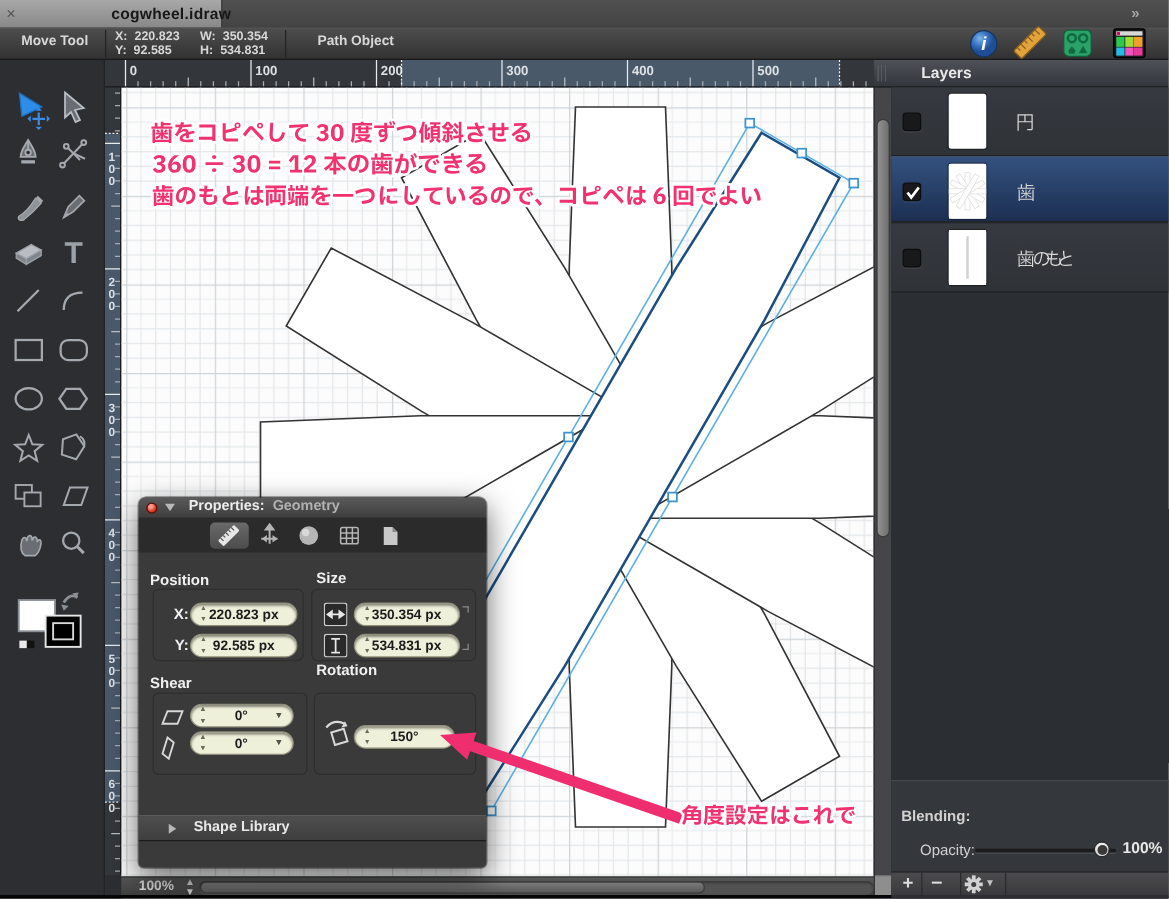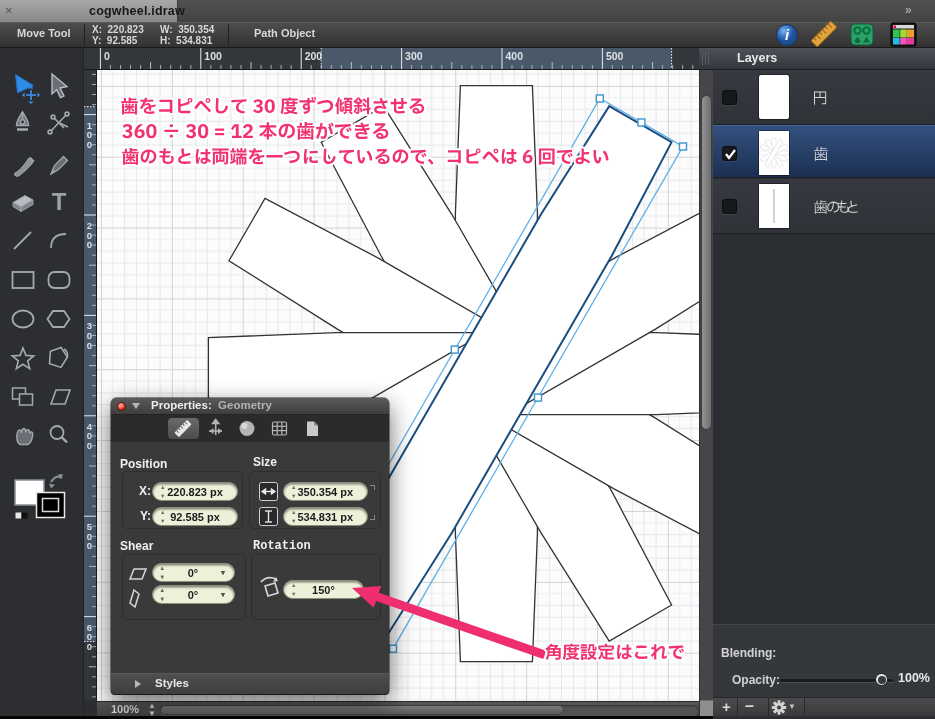--- a/index.html
+++ b/index.html
@@ -421,21 +421,21 @@
               <path fill="#d9d9d9" d="M16.6 8.2Q17 7.3 17.3 6.3Q17.5 5.3 17.5 4.4Q17.5 2.1 16 0.8Q14.5 -0.4 11.6 -0.4Q8.8 -0.4 7.4 0.6Q6 1.7 6 3.8Q6 4.4 6.1 4.7L6.3 6.7Q4.1 6.8 2.4 7L2.5 8.4Q4.3 8.1 6.4 8L6.8 11.6Q4.8 11.7 2.5 12L2.7 13.3Q4.9 13 7 12.9L7.3 16.2L8.7 16.1L8.4 12.9Q9.9 12.9 11.6 12.9Q13.3 13 14.4 13.1L14.4 11.8Q12.4 11.5 8.2 11.5L7.8 8Q11.1 8 13.5 8.2L13.5 6.9Q10.7 6.6 7.7 6.6L7.5 4.6Q7.4 4.1 7.4 3.9Q7.4 2.4 8.4 1.7Q9.4 1 11.6 1Q13.9 1 15 1.8Q16 2.7 16 4.5Q16 6.1 15.3 7.9L16.6 8.2Z"></path>
             </g>
             <g transform="translate(31.1,15.5) scale(0.740,-0.740)">
               <path fill="#d9d9d9" d="M16.9 0.1Q13.4 -0.4 10.2 -0.4Q6.7 -0.4 5 0.6Q3.3 1.6 3.3 3.6Q3.3 6.5 8.1 8.7Q7.1 11.3 7.1 16L8.6 16Q8.5 11.6 9.4 9.3Q12.1 10.3 16.1 11.2L16.4 9.8Q10.7 8.6 7.7 7Q4.8 5.4 4.8 3.6Q4.8 2.3 6.1 1.6Q7.3 1 10.2 1Q13.3 1 16.8 1.5L16.9 0.1Z"></path>
             </g>
           </svg></div>
       </div>
 </div>
 <div class="abs" id="blendsec">
 <div class="abs" style="left:8px;top:21px;width:52px;text-align:right;font-size:12px;font-weight:bold;color:#d2d2d2;">Blending:</div>
-<div class="abs" style="left:15px;top:48px;width:52px;text-align:right;font-size:12px;font-weight:bold;color:#d2d2d2;">Opacity:</div>
+<div class="abs" style="left:15px;top:48px;width:52px;text-align:right;font-size:12px;font-weight:normal;color:#d2d2d2;">Opacity:</div>
 <div class="abs" style="left:67px;top:53.5px;width:113px;height:3px;background:#1b1b1d;border-radius:2px;box-shadow:0 1px 0 rgba(255,255,255,.12);"></div>
 <div class="abs" style="left:162px;top:48px;width:13px;height:13px;border-radius:50%;background:radial-gradient(circle at 50% 40%,#efefef 0 35%,#bdbdbd);border:1px solid #2a2a2a;"></div>
 <div class="abs" style="left:164.5px;top:50.5px;width:8px;height:8px;border-radius:50%;background:#3a3a3a;"></div>
 <div class="abs" style="left:185px;top:46px;font-size:12.5px;font-weight:bold;color:#e8e8e8;">100%</div>
 </div>
 <div class="abs" id="bbar">
 <div class="abs" style="left:9px;top:0px;font-size:15px;font-weight:bold;color:#dcdcdc;">+</div>
 <div class="bsep" style="left:24px;"></div>
 <div class="abs" style="left:32px;top:-1px;font-size:16px;font-weight:bold;color:#dcdcdc;">–</div>
 <div class="bsep" style="left:55px;"></div>
@@ -517,40 +517,40 @@
           <line x1="9.5" y1="4" x2="9.5" y2="15"></line>
           <line x1="6" y1="4" x2="13" y2="4"></line>
           <line x1="6" y1="15" x2="13" y2="15"></line>
         </g>
       </svg>
 <div class="field" style="left:172px;top:84px;width:84.5px;"><span style="position:absolute;left:7px;top:0px;font-size:5.5px;line-height:9px;color:#6b6b5a;">▲<br>▼</span>350.354 px</div>
 <div class="field" style="left:172px;top:108.5px;width:84.5px;"><span style="position:absolute;left:7px;top:0px;font-size:5.5px;line-height:9px;color:#6b6b5a;">▲<br>▼</span>534.831 px</div>
 <div class="abs" style="left:258.5px;top:87px;width:5px;height:5px;border-top:1.5px solid #888;border-right:1.5px solid #888;"></div>
       <div class="abs" style="left:258.5px;top:117px;width:5px;height:5px;border-bottom:1.5px solid #888;border-right:1.5px solid #888;"></div>
 <div class="plabel" style="left:9px;top:141px;">Shear</div>
-<div class="plabel" style="left:142px;top:141px;font-family:Liberation Mono, monospace;">Rotation</div>
+<div class="plabel" style="left:142px;top:131px;">Rotation</div>
 <div class="abs" style="left:11px;top:156px;width:124px;height:66px;border:1px solid #2e2e2e;border-radius:5px;"></div>
 <div class="abs" style="left:140px;top:156px;width:130px;height:66px;border:1px solid #2e2e2e;border-radius:5px;"></div>
 <svg class="abs" style="left:13px;top:168px;" width="24" height="16">
         <path d="M6 13 L10 3 L22 3 L18 13 Z" fill="none" stroke="#d8d8d8" stroke-width="1.5"></path>
       </svg>
 <div class="field" style="left:40.5px;top:165px;width:83px;"><span style="position:absolute;left:7px;top:0px;font-size:5.5px;line-height:9px;color:#6b6b5a;">▲<br>▼</span><span style="position:absolute;right:7px;top:0px;font-size:7px;color:#55554a;">▼</span><span style="position:absolute;left:7px;top:0px;font-size:5.5px;line-height:9px;color:#6b6b5a;">▲<br>▼</span><span style="position:absolute;right:7px;top:0px;font-size:7px;color:#55554a;">▼</span>0°</div>
 <svg class="abs" style="left:15px;top:190px;" width="18" height="22">
         <path d="M8 2 L13 6 L9 19 L4 15 Z" fill="none" stroke="#d8d8d8" stroke-width="1.5"></path>
       </svg>
 <div class="field" style="left:40.5px;top:186.5px;width:83px;"><span style="position:absolute;left:7px;top:0px;font-size:5.5px;line-height:9px;color:#6b6b5a;">▲<br>▼</span><span style="position:absolute;right:7px;top:0px;font-size:7px;color:#55554a;">▼</span><span style="position:absolute;left:7px;top:0px;font-size:5.5px;line-height:9px;color:#6b6b5a;">▲<br>▼</span><span style="position:absolute;right:7px;top:0px;font-size:7px;color:#55554a;">▼</span>0°</div>
 <svg class="abs" style="left:146px;top:176px;" width="26" height="30">
         <path d="M8 12 L18 9 L21 19 L11 22 Z" fill="none" stroke="#d8d8d8" stroke-width="1.6"></path>
         <path d="M4 8 Q10 1 19 5" fill="none" stroke="#d8d8d8" stroke-width="1.8"></path>
         <path d="M21 7 l-5 1 l3 -5 Z" fill="#d8d8d8"></path>
       </svg>
 <div class="field" style="left:172px;top:181.5px;width:81px;"><span style="position:absolute;left:7px;top:0px;font-size:5.5px;line-height:9px;color:#6b6b5a;">▲<br>▼</span>150°</div>
-<div class="pbar" style="top:275px;border-radius:0 0 4px 4px;">
+<div class="pbar" style="top:253.5px;">
         <div class="ptri" style="left:24px;top:6px;"></div>
-        <div class="abs" style="left:44px;top:3px;font-size:11.5px;font-weight:bold;color:#e8e8e8;">Styles</div>
+        <div class="abs" style="left:44px;top:3px;font-size:11.5px;font-weight:bold;color:#e8e8e8;">Shape Library</div>
       </div>
 </div>
 <div class="abs" style="left:330px;top:555px;z-index:50;"><svg id="overlay" width="370" height="130">
         <g transform="translate(22,33) rotate(19.14)">
           <path d="M0 0 L27 -11.5 L27 -4.3 L204 -4.3 L204 4.3 L27 4.3 L27 11.5 Z" fill="#ee2e6e"></path>
         </g>
         <g transform="translate(214.9,103.5) scale(0.8750,-0.8750)">
           <path style="fill:#f1326f;stroke:#fff;stroke-width:4.57;stroke-linejoin:round;paint-order:stroke;" d="M18.1 11.9L18.1 1.4Q18.1 -0.1 17.4 -0.7Q16.7 -1.4 15.2 -1.4L12.3 -1.4L11.6 1L15.7 1L15.7 2.8L4.8 2.8Q4.2 0.4 2.9 -1.6L0.8 -0.1Q1.7 1.2 2.2 2.6Q2.7 3.9 2.9 5.2Q3 6.5 3 8.3L3 10Q2.4 9.5 1.9 9.2L0.7 11.3Q2.7 12.4 4.2 13.9Q5.6 15.4 6.5 16.9L8.8 16.3Q8.5 15.8 8.3 15.4L15 15.4L15 14Q14.3 13 13 11.9L18.1 11.9ZM6.8 13.4Q6.2 12.7 5.3 11.9L10.1 11.9Q11 12.6 11.8 13.4L6.8 13.4ZM9.2 8.3L9.2 10L5.3 10L5.3 8.3L9.2 8.3ZM11.5 8.3L15.7 8.3L15.7 10L11.5 10L11.5 8.3ZM5.3 6.4Q5.3 5.6 5.1 4.7L9.2 4.7L9.2 6.4L5.3 6.4ZM11.5 6.4L11.5 4.7L15.7 4.7L15.7 6.4L11.5 6.4ZM24.3 13.6L24.3 9.3Q24.3 2.1 22.5 -1.8L20.5 0Q21.9 3.1 21.9 9.5L21.9 15.7L29.2 15.7L29.2 16.9L31.9 16.9L31.9 15.7L39.2 15.7L39.2 13.6L24.3 13.6ZM36.1 10L36.1 6.8L27.2 6.8L27.2 10L24.7 10L24.7 11.9L27.2 11.9L27.2 13.2L29.5 13.2L29.5 11.9L33.8 11.9L33.8 13.2L36.1 13.2L36.1 11.9L39.2 11.9L39.2 10L36.1 10ZM33.8 10L29.5 10L29.5 8.6L33.8 8.6L33.8 10ZM38.5 -1.6Q34.5 -1.1 31.6 -0.1Q28.6 -1.2 24.5 -1.7L23.8 0.3Q26.5 0.5 28.8 1.1Q27.5 1.8 26.2 2.8L27.8 4.1L24.9 4.1L24.9 6L37.6 6L37.6 4.4Q36.4 2.6 34.3 1.3Q36.5 0.7 39.2 0.4L38.5 -1.6ZM28 4.1Q29.8 2.9 31.6 2.1Q33.3 3 34.4 4.1L28 4.1ZM41.5 16.4L47.9 16.4L47.9 14.4L41.5 14.4L41.5 16.4ZM57.3 13.7L59 13L59 11.1Q59 9.9 58.7 9.4Q58.3 9 57.3 9L56.4 9Q55.6 9 55.1 9.1Q54.7 9.3 54.5 9.8Q54.4 10.2 54.4 11.1L54.4 14.3L52.3 14.3L52.3 13.7Q52.3 11.6 51.6 10.4Q51 9.1 49.8 8.1L48.6 10.2Q49.3 10.8 49.6 11.2Q50 11.7 50.1 12.4Q50.3 13.1 50.3 14.3L50.3 16.4L56.4 16.4L56.4 11.5Q56.4 11.2 56.5 11.1Q56.6 11 56.9 11L57.3 11L57.3 13.7ZM40.8 13.6L48.4 13.6L48.4 11.5L40.8 11.5L40.8 13.6ZM41.6 10.7L47.8 10.7L47.8 8.7L41.6 8.7L41.6 10.7ZM58 6.3Q57.2 4 55.6 2.2Q57.1 1.2 59 0.5L58.1 -1.7Q55.6 -0.7 53.8 0.6Q51.9 -0.8 49.3 -1.8L48.3 0.4Q50.4 1.1 52 2.1Q50.8 3.3 49.6 4.8L51.1 6L49.1 6L49.1 8.1L58 8.1L58 6.3ZM47.8 5.9L41.6 5.9L41.6 7.9L47.8 7.9L47.8 5.9ZM51.4 6Q52.6 4.5 53.8 3.5Q54.9 4.7 55.5 6L51.4 6ZM43.5 -1.6L41.4 -1.6L41.4 5.1L47.9 5.1L47.9 -0.9L43.5 -0.9L43.5 -1.6ZM45.9 3.1L43.5 3.1L43.5 1.1L45.9 1.1L45.9 3.1ZM79 1.1L78.7 -1L71.7 -1Q68.5 -1 66.9 0Q65.3 1.1 65.1 3.6L64.9 3.6Q64.8 2.4 64.5 1.6Q64.3 0.8 63.7 0.1Q63.2 -0.5 62.3 -1.3L60.8 0.8Q62 1.7 62.6 2.5Q63.2 3.2 63.5 4.2Q63.7 5.1 63.7 6.6L63.7 7.7L66.2 7.7L66.2 6.6Q66.2 4.4 66.9 3.2Q67.6 2 69 1.5L69 9L62.8 9L62.8 10.4L61.1 10.4L61.1 15L68.6 15L68.6 16.8L71.1 16.8L71.1 15L78.9 15L78.9 10.4L77.2 10.4L77.2 9L71.4 9L71.4 6.7L77.5 6.7L77.5 4.5L71.4 4.5L71.4 1.1L71.5 1.1L79 1.1ZM76.5 11.1L76.5 12.8L63.5 12.8L63.5 11.1L76.5 11.1ZM98 0.7Q96.8 1.8 95.8 2.5L95.8 2.2Q95.8 0.8 94.7 -0Q93.7 -0.8 91.8 -0.8Q89.9 -0.8 88.8 0.1Q87.8 1 87.8 2.6Q87.8 4.2 88.8 5.1Q89.8 6.1 91.7 6.1Q92.5 6.1 93.3 5.9L93.3 9.9Q90.1 9.9 87.9 10L87.9 12.4Q90.5 12.3 93.3 12.3L93.3 15.9L95.8 15.9L95.8 12.4Q97.1 12.4 98.7 12.5L98.7 10.1Q96.6 10 95.8 9.9L95.8 5.1Q97.5 4.2 99.4 2.6L98 0.7ZM87.6 6Q86.6 4.1 86.2 2.8Q85.8 1.6 85.8 0.6Q85.8 0.1 85.9 -0.4L83.2 -0.7Q82.5 2.8 82.5 5.9Q82.5 8.2 82.8 10.7Q83 13.3 83.6 15.8L86.1 15.5Q85.6 12.9 85.2 10.4Q84.9 7.8 84.9 5.9Q84.9 4.2 85 3.6L85.1 3.6Q85.2 4.6 85.4 5.3Q85.6 6 86 6.9L87.6 6ZM93.3 3.6Q92.5 3.9 91.6 3.9Q90.9 3.9 90.5 3.5Q90.1 3.2 90.1 2.6Q90.1 2 90.6 1.7Q91 1.4 91.8 1.4Q92.6 1.4 92.9 1.7Q93.3 2 93.3 2.5L93.3 3.6ZM104.4 14.6Q107.3 14.8 110.6 14.8Q113.2 14.8 116.2 14.7L116.1 11.9Q113.5 12 110.6 12Q107.2 12 104.5 11.8L104.4 14.6ZM110.5 -0.5Q106.7 -0.5 104.8 0.6Q102.9 1.7 102.9 3.9Q102.9 6 105.1 8.1L107.2 6.7Q106.5 5.9 106.1 5.3Q105.7 4.6 105.7 4.1Q105.7 3.2 106.9 2.7Q108.1 2.2 110.5 2.2Q113.8 2.2 116.9 2.8L117.2 0.1Q115.8 -0.2 114 -0.3Q112.2 -0.5 110.5 -0.5ZM139.5 0.9Q138.2 0.3 137.3 -0Q136.5 -0.3 135.8 -0.3Q134.6 -0.3 134 0.3Q133.4 0.9 133.4 2.1Q133.4 2.8 134 6.5Q134 6.7 134.3 8.3Q134.5 9.9 134.5 10.3Q134.5 11 134.2 11.3Q133.9 11.7 133.3 11.7Q132.5 11.7 131 10.4Q129.4 9.1 127.4 6.9L127.4 -1L124.9 -1L124.9 4.2Q124.4 3.6 123.2 2.2L122.7 1.6L121 3.5Q122.6 5.1 124.9 8L124.9 10.5L121.5 10.5L121.5 12.8L124.9 12.8L124.9 16.3L127.4 16.3L127.4 10.4Q129.2 12.3 130.7 13.2Q132.1 14.2 133.5 14.2Q135.3 14.2 136.2 13.3Q137.1 12.4 137.1 10.8Q137.1 10 136.5 6.2Q136.4 5.7 136.2 4.4Q136 3 136 2.6Q136 2.3 136.4 2.3Q136.6 2.3 137 2.5Q137.5 2.6 138 2.9L139 3.3L139.5 0.9ZM155.8 -0.8Q151.1 -0.6 148.8 1.1Q146.5 2.7 146.5 5.6Q146.5 7.4 147.2 8.7Q147.9 10.1 149 10.9Q150.1 11.6 151.7 11.9L151.7 12.1L151 12Q150 12 147.2 11.8Q144.4 11.6 141.5 11.3L141.4 14Q149.9 14.5 158 14.9L158.1 12.5Q156.8 12.4 155.8 12.3Q154.8 12.1 153.5 11.7Q152.4 11.3 151.4 10.4Q150.5 9.6 149.9 8.4Q149.3 7.3 149.3 6.2Q149.3 4.8 149.9 3.9Q150.6 3 152.1 2.5Q153.7 2 156.3 1.8L155.8 -0.8ZM157.5 7.4Q156.5 9.2 155.5 10.6L157 11.4Q158.2 9.9 159 8.2L157.5 7.4ZM155 6.2Q154 8 153 9.4L154.6 10.2Q155.8 8.4 156.6 7L155 6.2Z"></path>
         </g>
       </svg></div>

